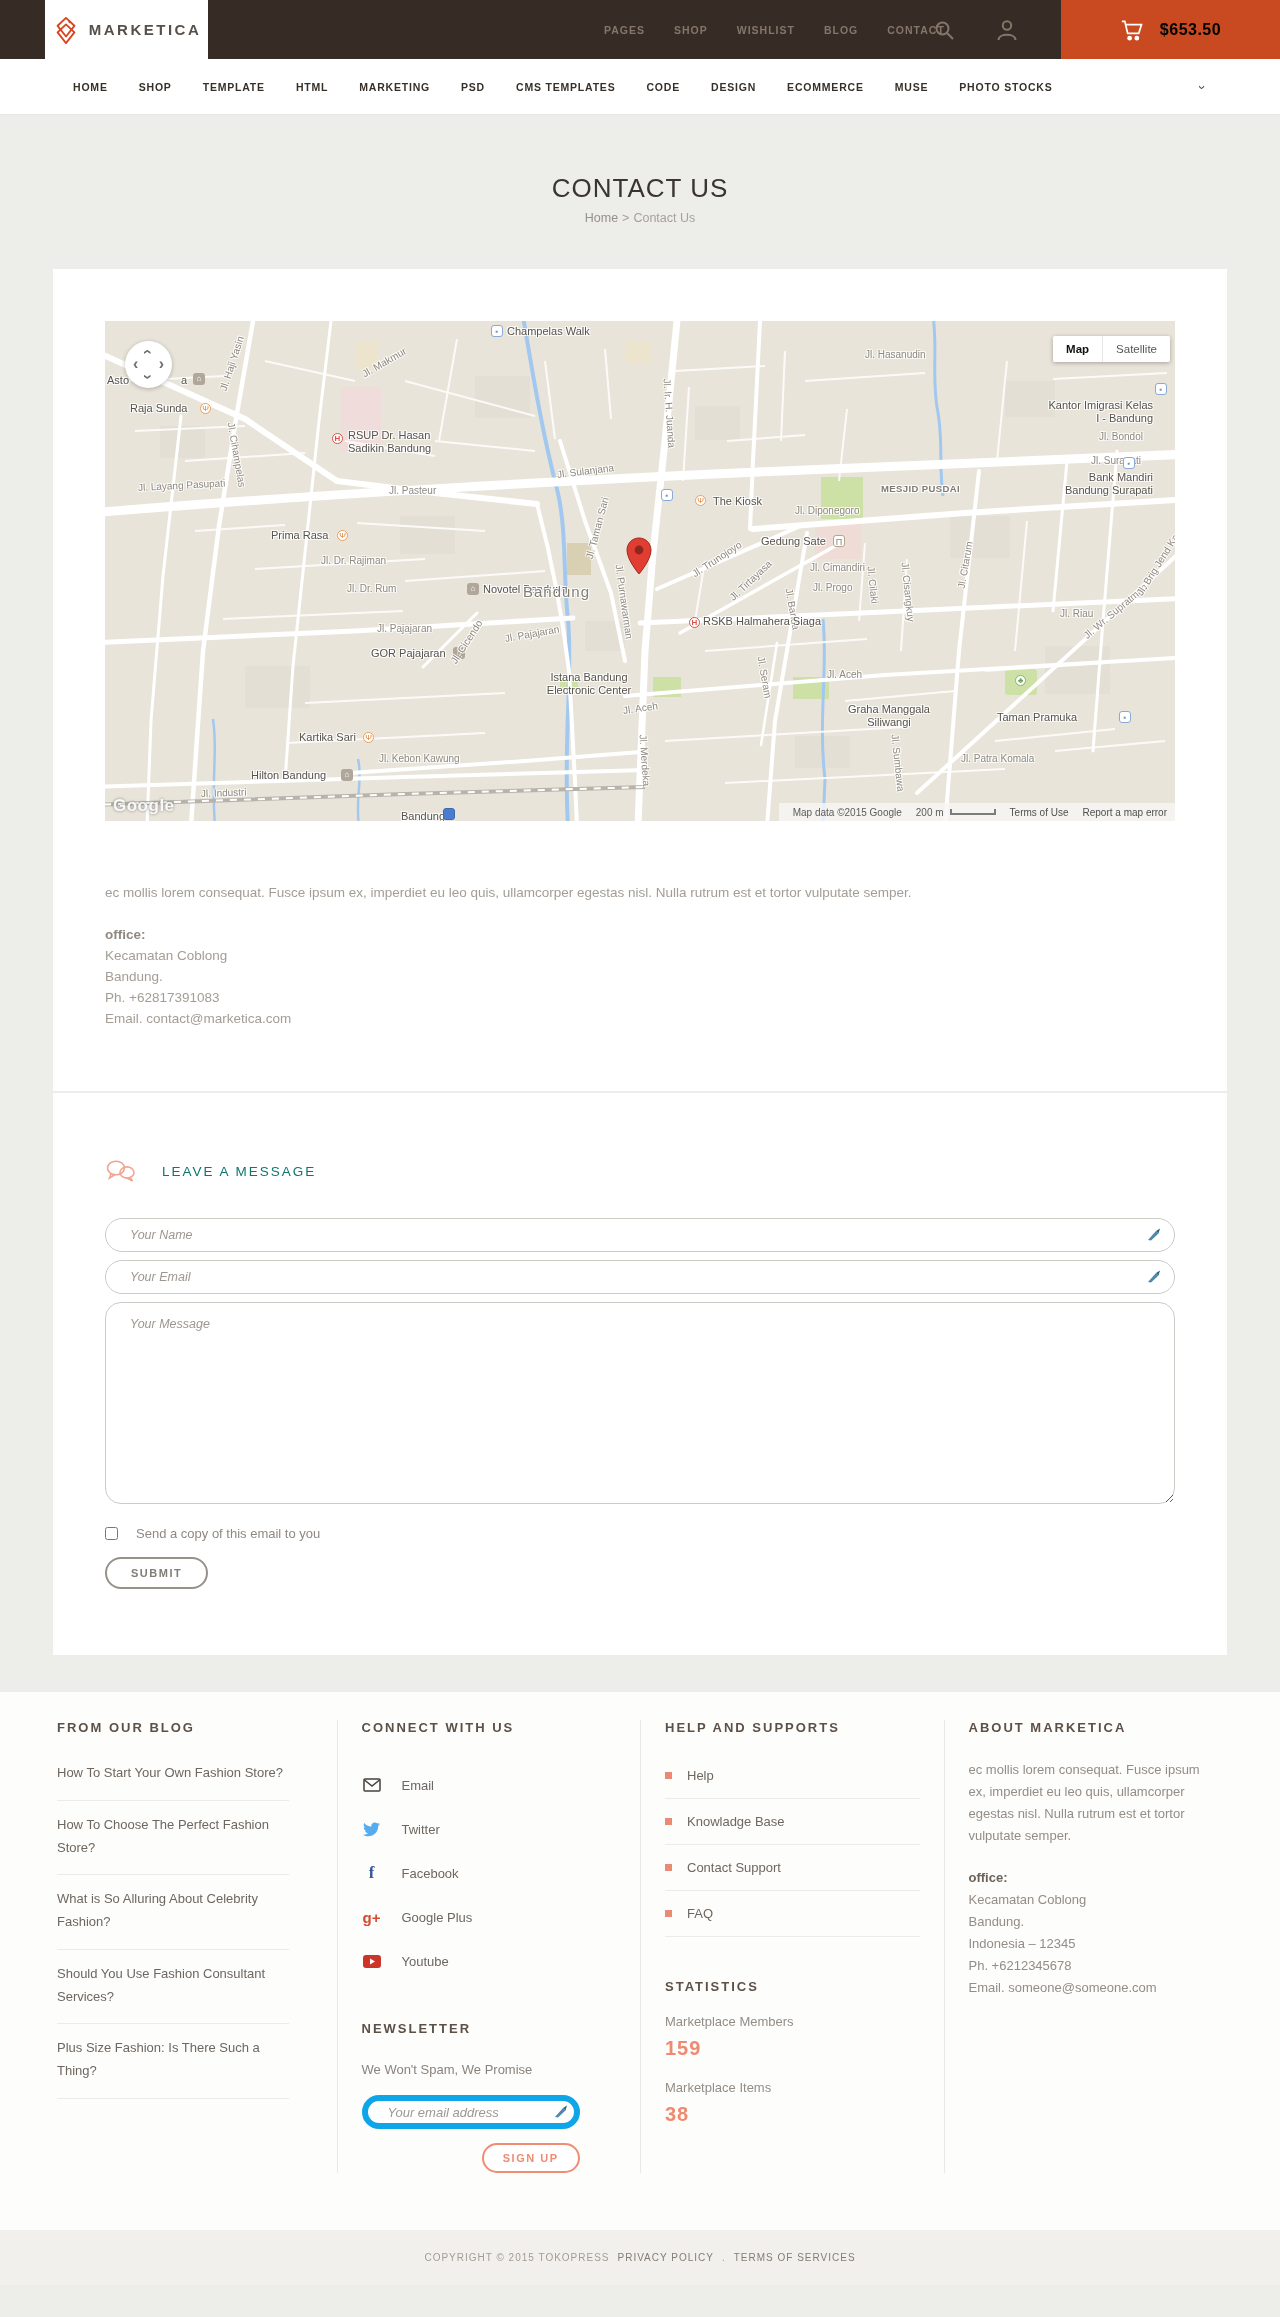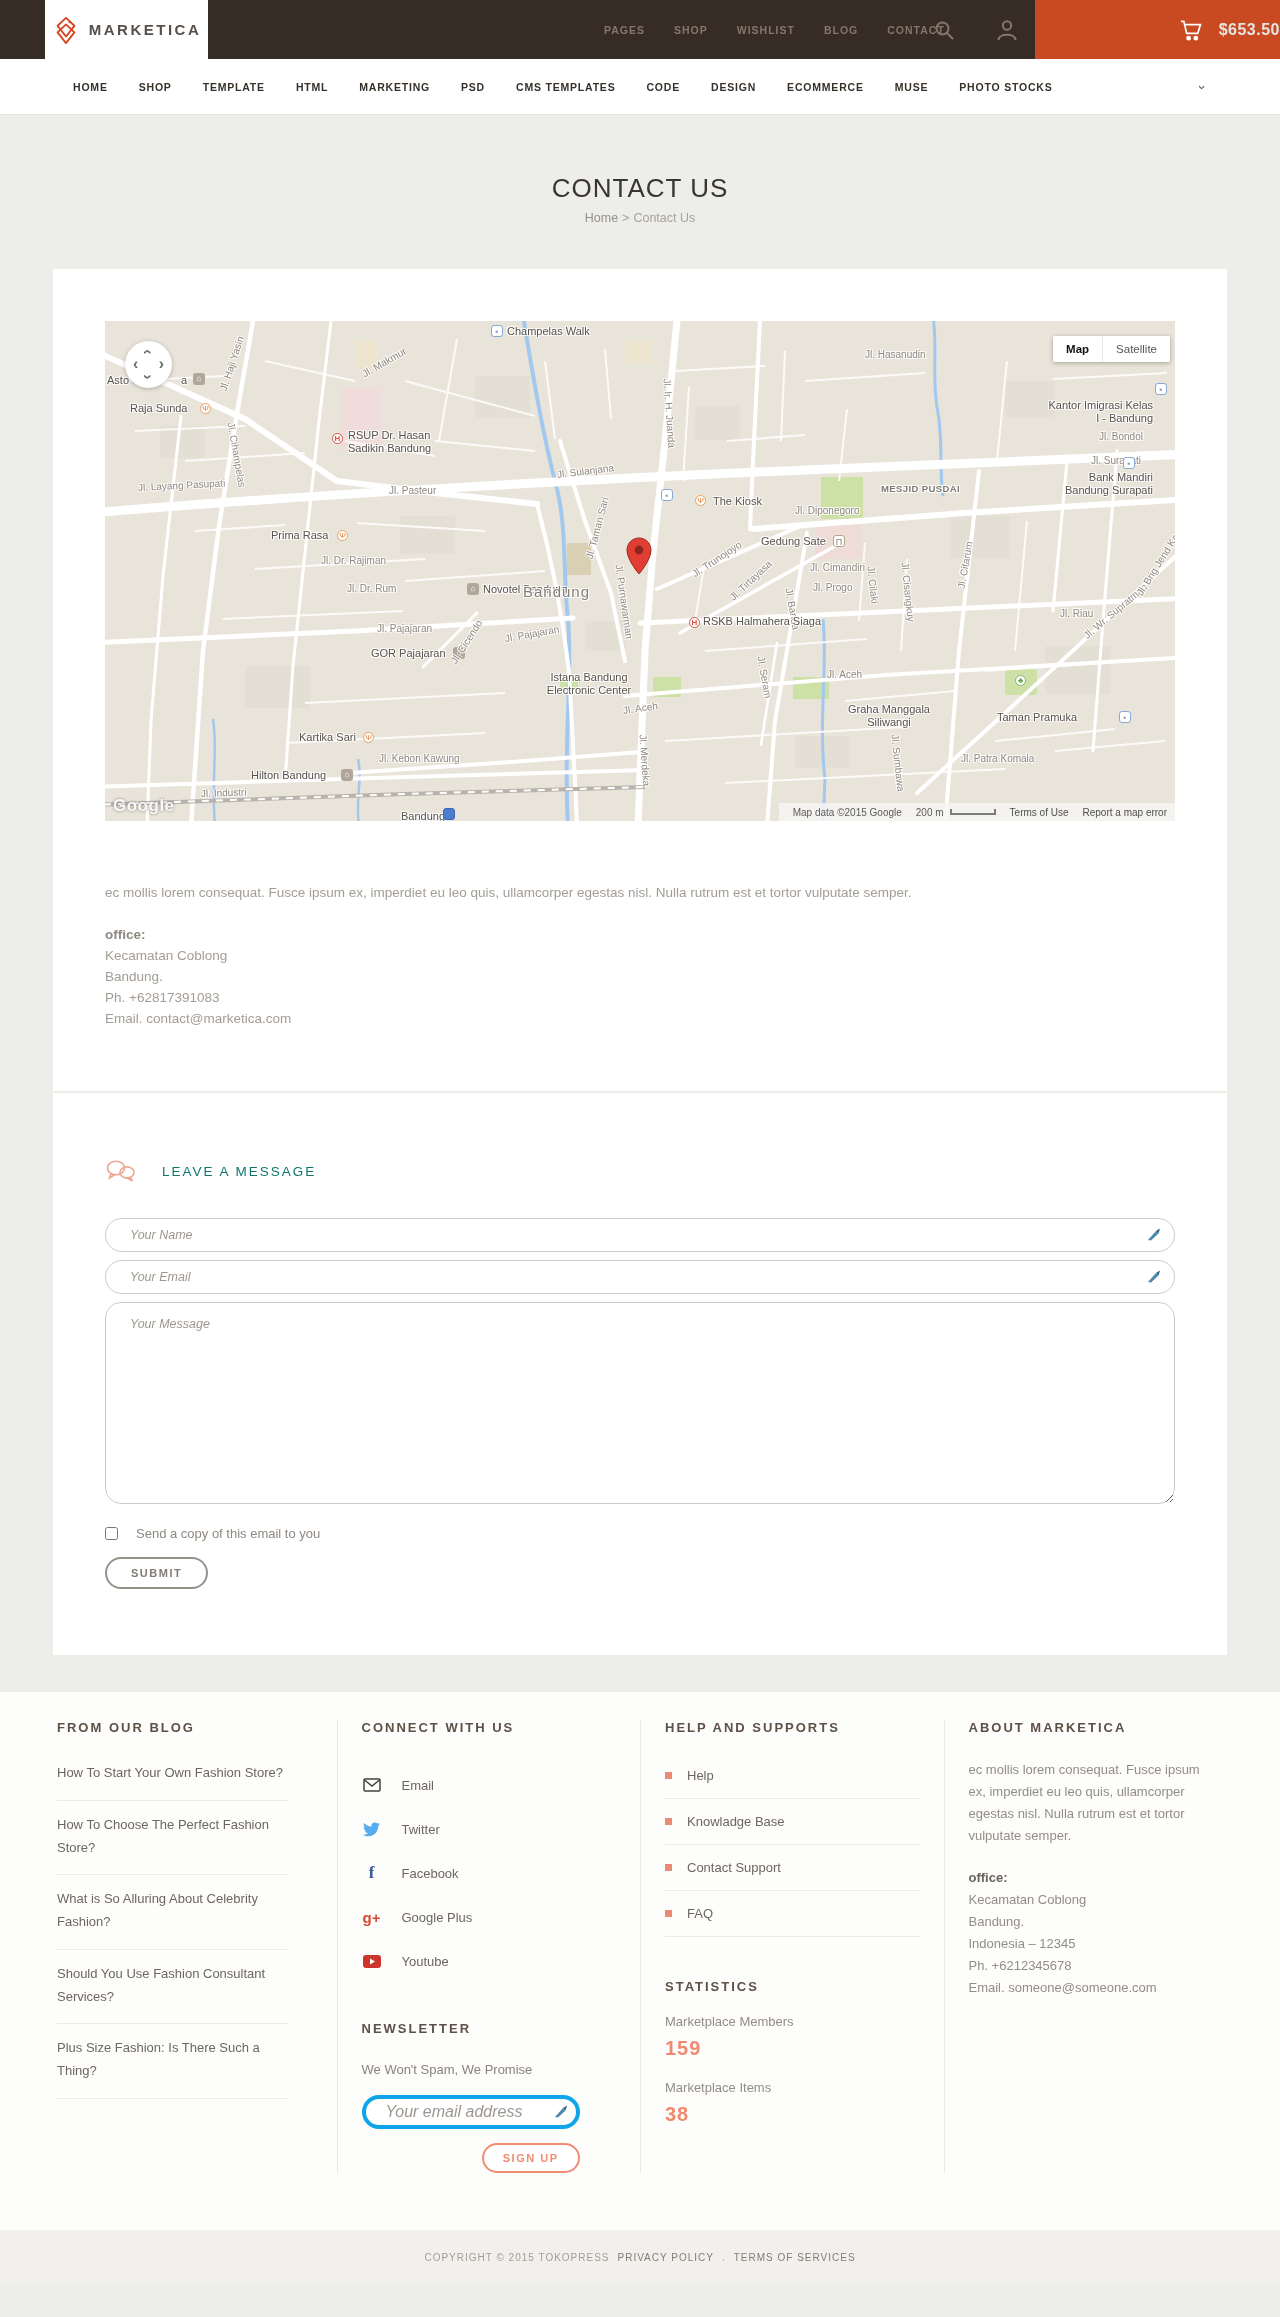--- a/index.html
+++ b/index.html
@@ -8,21 +8,21 @@
   a{text-decoration:none;cursor:pointer}
 
   
   .topbar{position:relative;height:59px;background:#372c25}
   .logo-box{position:absolute;left:45px;top:0;width:163px;height:59px;background:#fff;display:flex;align-items:center;justify-content:center;gap:9px}
   .logo-text{font-size:15px;font-weight:bold;letter-spacing:2.5px;color:#57504a}
   .header-nav{position:absolute;left:604px;top:0;height:59px;display:flex;align-items:center;gap:29px}
   .header-nav a{color:#84766a;font-size:10.5px;font-weight:bold;letter-spacing:1px}
   .hicon{position:absolute;top:0;height:59px;display:flex;align-items:center;cursor:pointer}
   .hicon.search{left:932px}.hicon.user{left:996px}
-  .cart{position:absolute;right:0;top:0;width:245px;height:59px;background:#c94a20;display:flex;align-items:center;justify-content:flex-end;gap:15px;color:#e5e5e5;cursor:pointer}
+  .cart{position:absolute;right:0;top:0;width:219px;height:59px;background:#c94a20;display:flex;align-items:center;justify-content:center;gap:15px;color:#000000;cursor:pointer}
   .cart-total{font-size:16px;font-weight:bold;letter-spacing:.5px}
 
   
   .catbar{position:relative;height:56px;background:#fff;display:flex;align-items:center;padding-left:73px;gap:31px;border-bottom:1px solid #e6e5e2}
   .catbar a{color:#363029;font-size:10.5px;font-weight:bold;letter-spacing:.8px;white-space:nowrap}
   .cat-caret{position:absolute;right:76px;top:20px;color:#4a453f;font-size:13px;display:inline-block;transform:rotate(90deg);cursor:pointer}
 
   
   .page-head{text-align:center;padding-top:58px}
   h1{margin:0;font-size:26px;font-weight:500;color:#3b352f;letter-spacing:1px}
@@ -96,21 +96,21 @@
   .blog-list{list-style:none;margin:14px 0 0;padding:0}
   .blog-list li{padding:13px 0 15px;border-bottom:1px solid #ecebe8;font-size:13px;line-height:1.75;color:#6e675f;width:232px;cursor:pointer}
   .social{list-style:none;margin:28px 0 0;padding:0}
   .social li{display:flex;align-items:center;gap:20px;height:44px;font-size:13px;color:#6e675f;cursor:pointer}
   .sicon{width:20px;display:flex;justify-content:center;align-items:center}
   .fb-f{font-weight:bold;font-size:17px;color:#39579a;font-family:"Liberation Serif",serif}
   .gp{font-weight:bold;font-size:15px;color:#d6492f}
   .fh.nl{margin-top:38px}
   .nl-tag{margin-top:26px;font-size:13px;color:#8a837b}
   .nl-field{position:relative;width:218px;margin-top:18px}
-  .nl-field input{width:100%;height:34px;border:4px solid #0ea5e9;border-radius:17px;padding:0 34px 0 20px;font-size:16px;font-style:italic;color:#6b6b6b;outline:none;font-family:"Liberation Sans",sans-serif}
+  .nl-field input{width:100%;height:34px;border:6px solid #0ea5e9;border-radius:17px;padding:0 34px 0 20px;font-size:13px;font-style:italic;color:#6b6b6b;outline:none;font-family:"Liberation Sans",sans-serif}
   .nl-field .pen{right:12px;top:9px}
   .signup-row{width:218px;display:flex;justify-content:flex-end}
   .signup{margin-top:14px;height:30px;padding:0 19px;border:2px solid #ef8c72;border-radius:15px;background:#fff;color:#ef8c72;font-weight:bold;font-size:11px;letter-spacing:1.5px;cursor:pointer;font-family:"Liberation Sans",sans-serif}
   .help-list{list-style:none;margin:18px 0 0;padding:0}
   .help-list li{display:flex;align-items:center;gap:15px;padding:15px 0;border-bottom:1px solid #ecebe8;font-size:13px;color:#6e675f;cursor:pointer}
   .bullet{width:7px;height:7px;background:#ea8a75;flex:none}
   .fh.stats{margin-top:42px}
   .stat-label{margin-top:20px;font-size:13px;color:#948d85}
   .stat-value{margin-top:8px;font-size:20px;font-weight:bold;color:#ef8a70;letter-spacing:1px}
   .about-text{margin:24px 0 0;font-size:13px;line-height:22px;color:#948d85;width:244px}

